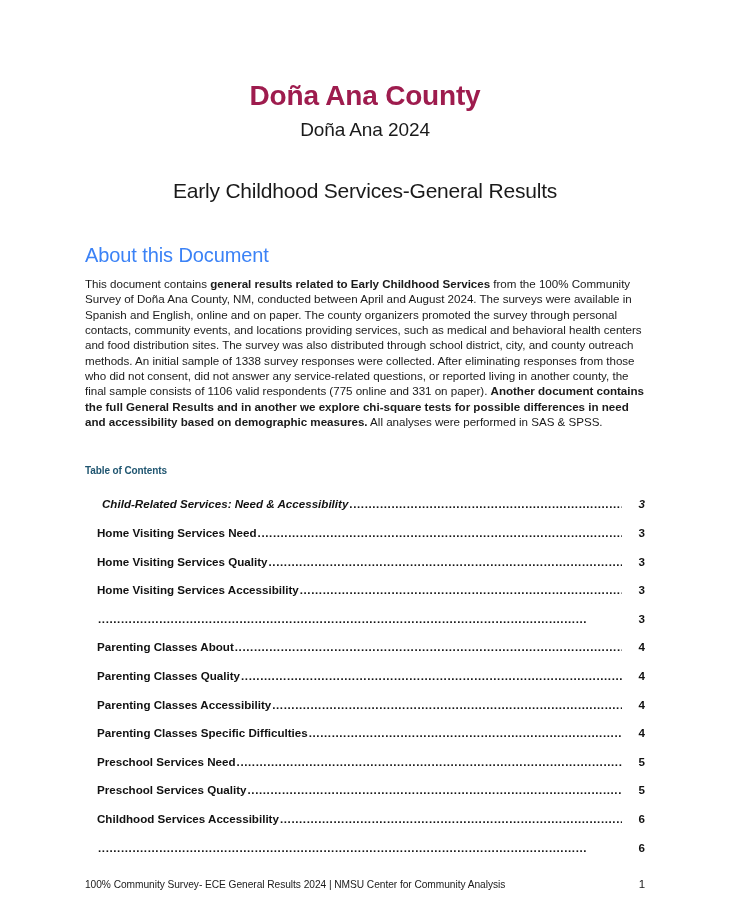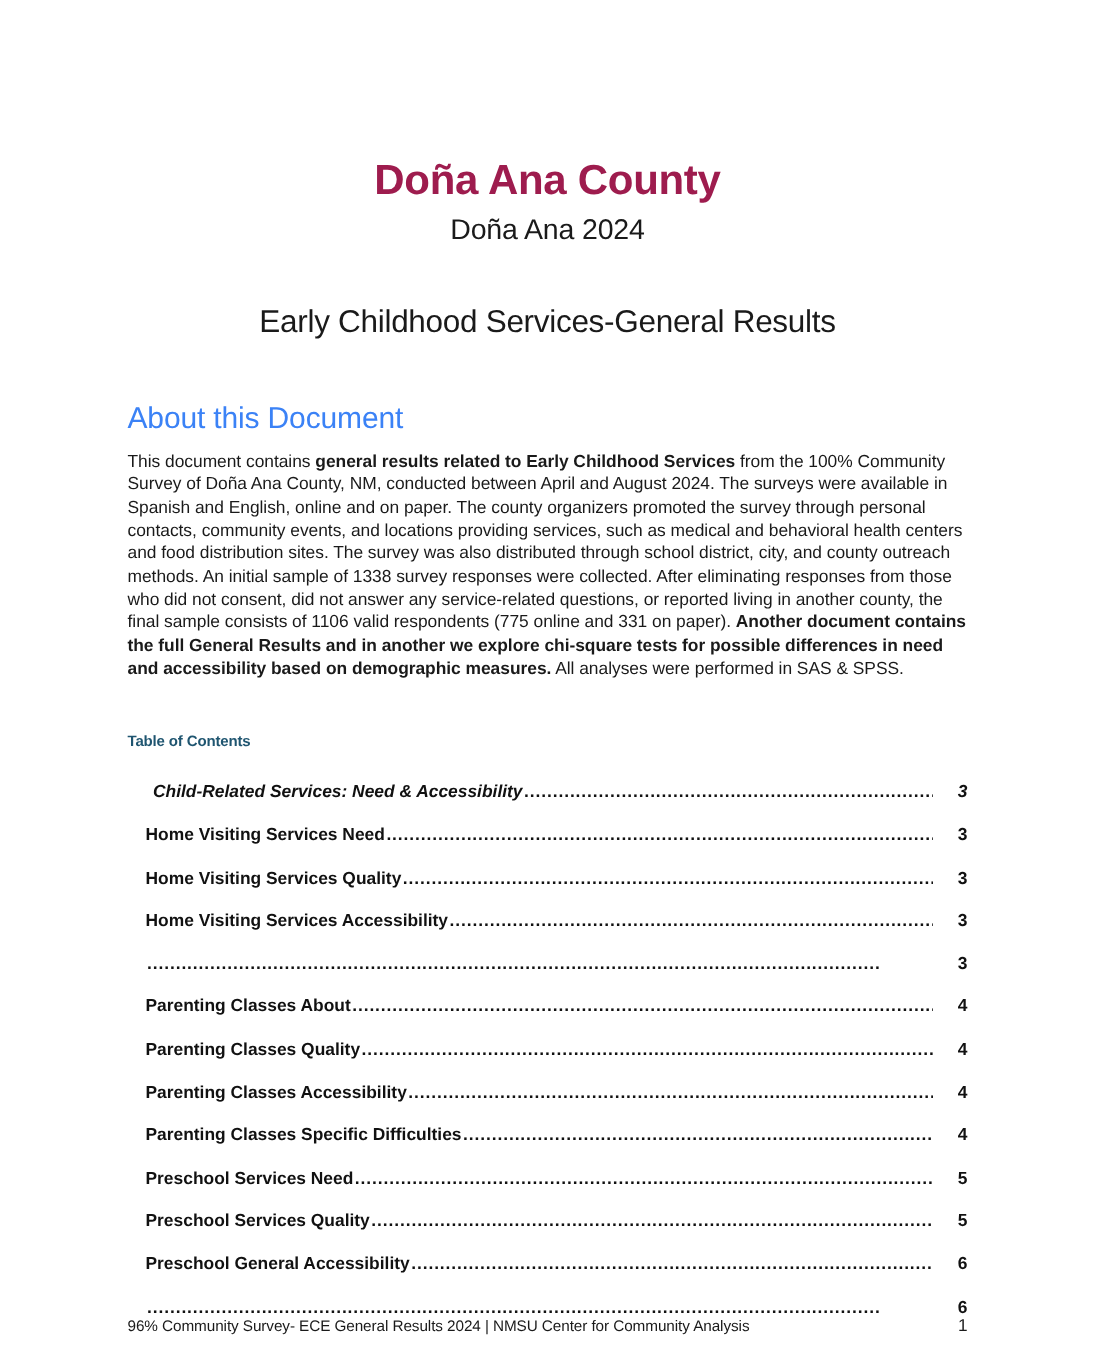--- a/index.html
+++ b/index.html
@@ -21,21 +21,21 @@
     width: 730px;
     height: 906px;
     box-sizing: border-box;
     padding: 0 85px;
     overflow: hidden;
   }
 
   
   .title-block {
     text-align: center;
-    padding-top: 104px;
+    padding-top: 80px;
   }
   .doc-title {
     font-size: 28px;
     font-weight: bold;
     color: #9e1c4e;
     letter-spacing: -0.2px;
     line-height: 1.15;
     margin: 0;
   }
   .doc-subtitle {
@@ -204,28 +204,28 @@
         <span class="toc-label">Preschool Services Need</span>
         <span class="toc-dots">................................................................................................................................</span>
         <span class="toc-page">5</span>
       </div>
       <div class="toc-row level-2">
         <span class="toc-label">Preschool Services Quality</span>
         <span class="toc-dots">................................................................................................................................</span>
         <span class="toc-page">5</span>
       </div>
       <div class="toc-row level-2">
-        <span class="toc-label">Preschool General Accessibility</span>
+        <span class="toc-label">Childhood Services Accessibility</span>
         <span class="toc-dots">................................................................................................................................</span>
         <span class="toc-page">6</span>
       </div>
       <div class="toc-row level-2">
         <span class="toc-dots">................................................................................................................................</span>
         <span class="toc-page">6</span>
       </div>
     </div>
 
   <div class="footer">
-    <span class="footer-text">96% Community Survey- ECE General Results 2024 | NMSU Center for Community Analysis</span>
+    <span class="footer-text">100% Community Survey- ECE General Results 2024 | NMSU Center for Community Analysis</span>
     <span class="footer-page">1</span>
   </div>
 
 </div>
 
 </body></html>

